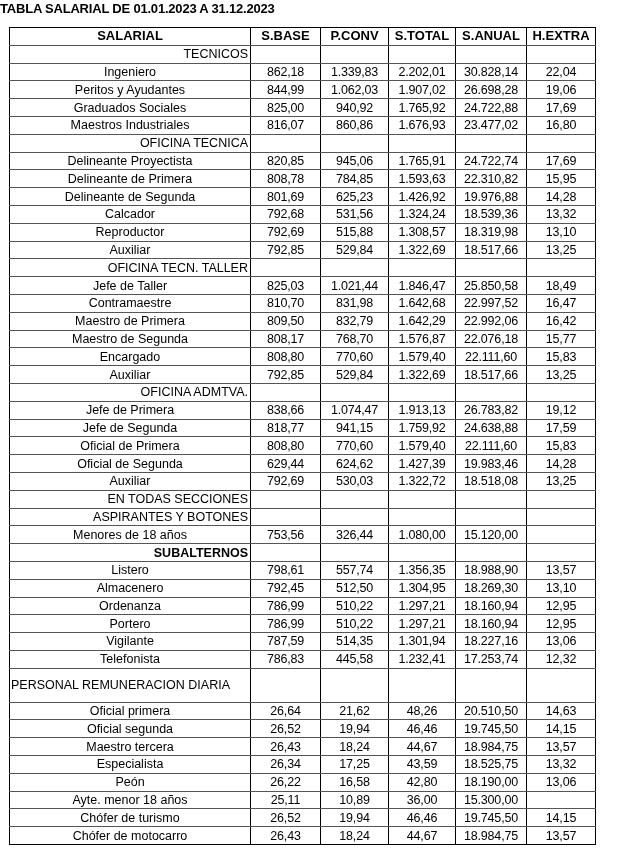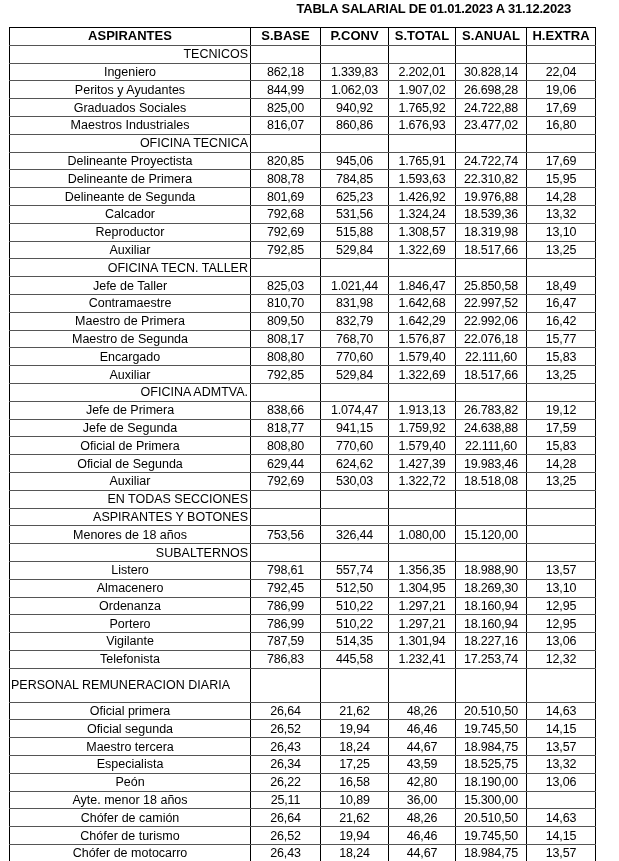--- a/index.html
+++ b/index.html
@@ -2,23 +2,22 @@
 <html><head>
   <meta charset="utf-8">
   <style>
     html, body { margin: 0; padding: 0; background: #ffffff; }
     body {
       width: 619px; height: 861px; position: relative; overflow: hidden;
       font-family: "Liberation Sans", sans-serif; color: #000;
     }
     .title {
       position: absolute; left: 0; top: 1px; width: 549px;
-      text-align: right; font-weight: bold; font-size: 13px;
+      text-align: left; font-weight: bold; font-size: 13px;
       letter-spacing: -0.2px;
-      margin-left: 22px;
     }
     table.salary {
       position: absolute; left: 9px; top: 27px;
       border-collapse: collapse; table-layout: fixed;
       width: 586px;
     }
     table.salary col.c0 { width: 241px; }
     table.salary col.c1 { width: 70px; }
     table.salary col.c2 { width: 68px; }
     table.salary col.c3 { width: 67px; }
@@ -37,21 +36,21 @@
       overflow: hidden;
     }
     table.salary th { font-weight: bold; font-size: 13px; border-top: 1.5px solid #000; }
     table.salary td.section { text-align: right; padding-left: 4px; }
     table.salary td.section.c-tecnicos { padding-left: 80px; }
     table.salary td.section.c-oftec { padding-left: 52px; }
     table.salary td.section.c-taller { padding-left: 42px; }
     table.salary td.section.c-admtva { padding-left: 58px; }
     table.salary td.section.c-aspirantes { padding-left: 34px; }
     table.salary td.section.c-todas { padding-left: 42px; }
-    table.salary td.section.c-subalternos { padding-left: 66px; }
+    table.salary td.section.c-subalternos { padding-left: 66px; font-weight: bold; }
     table.salary td.section.c-personal {
       white-space: normal; text-align: right; padding-left: 0; padding-right: 20px;
       height: 33px; line-height: 14px;
     }
     table.salary tr:last-child td { border-bottom: 1.5px solid #000; }
     table.salary td.num { letter-spacing: -0.2px; }
   </style>
 </head>
 <body>
 
@@ -61,21 +60,21 @@
   <colgroup>
     <col class="c0">
       <col class="c1">
       <col class="c2">
       <col class="c3">
       <col class="c4">
       <col class="c5">
   </colgroup>
   <thead>
     <tr>
-      <th>ASPIRANTES</th>
+      <th>SALARIAL</th>
       <th>S.BASE</th>
       <th>P.CONV</th>
       <th>S.TOTAL</th>
       <th>S.ANUAL</th>
       <th>H.EXTRA</th>
     </tr>
   </thead>
   <tbody id="table-body">
       <tr>
         <td class="section c-tecnicos">TECNICOS</td>
@@ -407,28 +406,20 @@
       </tr>
       <tr>
         <td>Ayte. menor 18 años</td>
         <td class="num">25,11</td>
         <td class="num">10,89</td>
         <td class="num">36,00</td>
         <td class="num">15.300,00</td>
         <td class="num"></td>
       </tr>
       <tr>
-        <td>Chófer de camión</td>
-        <td class="num">26,64</td>
-        <td class="num">21,62</td>
-        <td class="num">48,26</td>
-        <td class="num">20.510,50</td>
-        <td class="num">14,63</td>
-      </tr>
-      <tr>
         <td>Chófer de turismo</td>
         <td class="num">26,52</td>
         <td class="num">19,94</td>
         <td class="num">46,46</td>
         <td class="num">19.745,50</td>
         <td class="num">14,15</td>
       </tr>
       <tr>
         <td>Chófer de motocarro</td>
         <td class="num">26,43</td>

